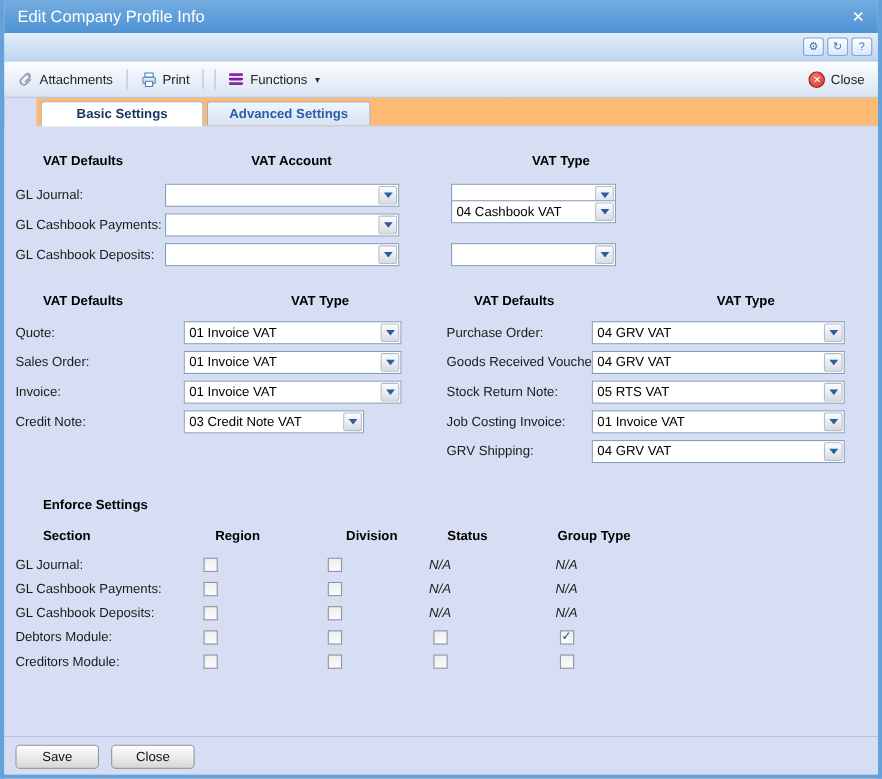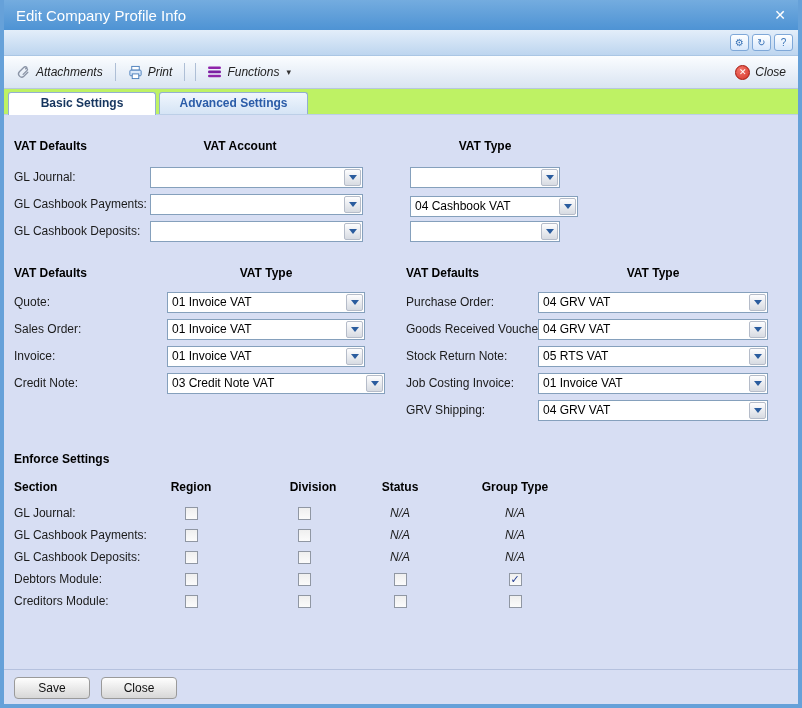--- a/index.html
+++ b/index.html
@@ -37,39 +37,39 @@
     border: 1px solid #7fa8d8; border-radius: 3px;
     color: #3a74b8; font-size: 10px; line-height: 15px; text-align: center;
   }
 
   
   .toolbar {
     height: 31px; flex: 0 0 31px;
     background: linear-gradient(#fbfdff, #d9e4f2);
     border-bottom: 1px solid #b7c8dd;
     display: flex; align-items: center;
-    padding: 16px 8px; gap: 6px; font-size: 12px; color: #222; font-style: italic;
+    padding: 16px 8px; gap: 6px; font-size: 12px; color: #222;
   }
   .tb-item { display: flex; align-items: center; gap: 5px; padding: 2px 4px; }
   .tb-sep { width: 1px; height: 18px; background: #aebfd6; margin: 0 2px; }
   .tb-caret { font-size: 9px; color: #333; margin-left: 2px; }
   .tb-close { margin-left: auto; display: flex; align-items: center; gap: 5px; padding: 2px 4px; }
   .red-x {
     width: 15px; height: 15px; border-radius: 50%;
     background: radial-gradient(circle at 35% 30%, #f3756b, #d5362a);
     border: 1px solid #a31409; color: #fff;
     font-size: 9px; font-weight: bold;
     display: flex; align-items: center; justify-content: center;
   }
 
   
   .tabrow1 {
-    height: 26px; flex: 0 0 26px; background: #bef264;
+    height: 26px; flex: 0 0 26px; background: #fdba74;
     border-bottom: 1px solid #bccfe7;
-    display: flex; align-items: flex-end; gap: 3px; padding-left: 4px;
+    display: flex; align-items: flex-end; gap: 3px; padding-left: 4px; margin-left: 29px;
   }
   .tabrow2 {
     height: 25px; flex: 0 0 25px;
     background: linear-gradient(#eaf2fc, #dde9f8);
     border-bottom: 1px solid #c7d8ee;
     display: flex; align-items: flex-end; gap: 2px; padding-left: 4px;
   }
   .tab {
     height: 22px; line-height: 21px; text-align: center;
     font-weight: bold; font-size: 12px;
@@ -79,21 +79,21 @@
     color: #2b5ca8; overflow: hidden; white-space: nowrap;
   }
   .tab.active {
     background: #fff; color: #16355e;
     height: 23px; margin-bottom: -1px; position: relative; z-index: 2;
   }
 
   
   .content { position: relative; flex: 1 1 auto; background: #d7def3; overflow: hidden; }
   .lbl { position: absolute; font-size: 12px; color: #1b1b1b; line-height: 21px; white-space: nowrap; }
-  .hdr { position: absolute; font-size: 12px; font-weight: bold; color: #000; line-height: 14px; white-space: nowrap; }
+  .hdr { position: absolute; font-size: 12px; font-weight: bold; color: #000; line-height: 14px; white-space: nowrap; margin-left: 25px; }
   .hdr.center { text-align: center; }
 
   .combo { position: absolute; height: 21px; background: #fff; border: 1px solid #85a0bc; }
   .combo-text {
     position: absolute; left: 4px; right: 20px; top: 0; bottom: 0;
     line-height: 19px; font-size: 12px; color: #000;
     white-space: nowrap; overflow: hidden;
   }
   .combo-arrow {
     position: absolute; top: 1px; right: 1px; width: 17px; height: 17px;
@@ -208,21 +208,21 @@
           <i></i>
         </span>
     </div>
 
     <div class="lbl" style="left:10px;top:79px">GL Cashbook Payments:</div>
     <div class="combo" style="left:146px;top:79px;width:213px">
       <span class="combo-arrow">
           <i></i>
         </span>
     </div>
-    <div class="combo" style="left:406px;top:81px;width:168px">
+    <div class="combo" style="left:406px;top:67px;width:150px">
       <span class="combo-text">04 Cashbook VAT</span>
       <span class="combo-arrow">
           <i></i>
         </span>
     </div>
 
     <div class="lbl" style="left:10px;top:106px">GL Cashbook Deposits:</div>
     <div class="combo" style="left:146px;top:106px;width:213px">
       <span class="combo-text"></span>
       <span class="combo-arrow">
@@ -256,21 +256,21 @@
         </span>
     </div>
     <div class="lbl" style="left:10px;top:231px">Invoice:</div>
     <div class="combo" style="left:163px;top:231px;width:198px">
       <span class="combo-text">01 Invoice VAT</span>
       <span class="combo-arrow">
           <i></i>
         </span>
     </div>
     <div class="lbl" style="left:10px;top:258px">Credit Note:</div>
-    <div class="combo" style="left:163px;top:258px;width:218px">
+    <div class="combo" style="left:163px;top:258px;width:164px">
       <span class="combo-text">03 Credit Note VAT</span>
       <span class="combo-arrow">
           <i></i>
         </span>
     </div>
 
     <div class="lbl" style="left:402px;top:177px">Purchase Order:</div>
     <div class="combo" style="left:534px;top:177px;width:230px">
       <span class="combo-text">04 GRV VAT</span>
       <span class="combo-arrow">

